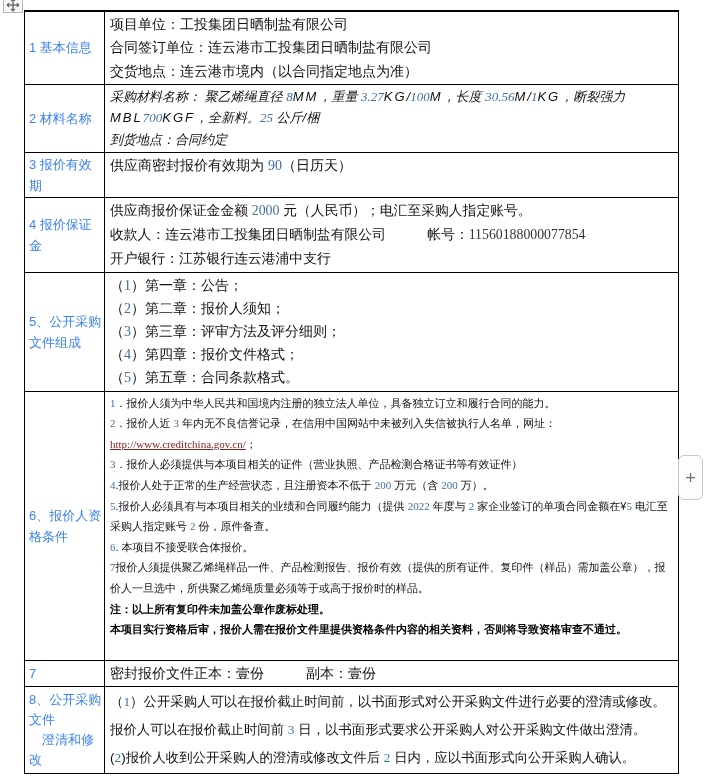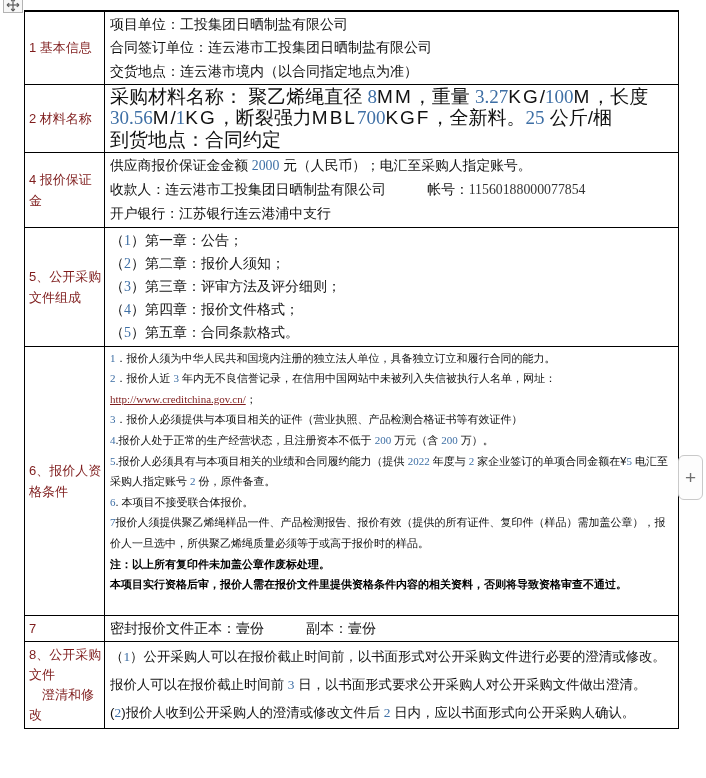--- a/index.html
+++ b/index.html
@@ -26,41 +26,41 @@
   table.doc-table{
     position:absolute;left:24px;top:10px;width:654px;
     border-collapse:collapse;table-layout:fixed;
     border-top:2px solid #000;
   }
   .doc-table td{
     border:1px solid #000;overflow:hidden;box-sizing:border-box;
   }
   .label-cell{
     vertical-align:middle;white-space:pre-wrap;
-    font-size:13px;line-height:21px;padding:1px 2px 1px 4px;color:#7f1d1d;
+    font-size:13px;line-height:21px;padding:1px 2px 1px 4px;color:#3b82f6;
   }
   .content-cell{
     vertical-align:top;font-size:14px;line-height:23px;
     padding:1px 3px 1px 5px;color:#111;
   }
   .header-cell{
     font-size:15px;line-height:22px;padding:1px 2px 1px 9px;
     white-space:pre-wrap;vertical-align:middle;color:#000;
   }
   tr.rh{height:23px;}
   tr.r1{height:70px;}
   tr.r2{height:65px;}
   tr.r3{height:42px;}
   tr.r4{height:72px;}
   tr.r5{height:111px;}
   tr.r6{height:269px;}
   tr.r7{height:26px;}
   tr.r8{height:82px;}
   tr.r1 .content-cell{line-height:23.3px;}
-  tr.r2 .content-cell{line-height:21.6px;font-size:19px;}
+  tr.r2 .content-cell{line-height:21.6px;font-size:13px;font-style:italic;}
   tr.r3 .content-cell{line-height:22px;}
   tr.r4 .content-cell{line-height:24px;font-size:13.8px;}
   tr.r5 .content-cell{line-height:22.2px;}
   tr.r6 .content-cell{line-height:20.6px;font-size:11px;}
   tr.r7 .content-cell{line-height:22px;}
   tr.r8 .content-cell{line-height:28px;font-size:13.4px;}
   tr.r8 .label-cell{line-height:20px;}
   
   .seg-num{font-family:"Liberation Serif","DejaVu Serif",serif;color:#3e6fa5;}
   .seg-acct{font-family:"Liberation Serif","DejaVu Serif",serif;color:#333333;}
@@ -100,20 +100,27 @@
           <div class="line"><span>项目单位：工投集团日晒制盐有限公司</span></div>
           <div class="line"><span>合同签订单位：连云港市工投集团日晒制盐有限公司</span></div>
           <div class="line"><span>交货地点：连云港市境内（以合同指定地点为准）</span></div>
         </td>
     </tr>
     <tr class="r2">
       <td class="label-cell">2 材料名称</td>
       <td class="content-cell">
           <div class="line"><span>采购材料名称： 聚乙烯绳直径 </span><span class="seg-num">8</span><span class="seg-wide">MM</span><span>，重量 </span><span class="seg-num">3.27</span><span class="seg-wide">KG</span><span>/</span><span class="seg-num">100</span><span class="seg-wide">M</span><span>，长度 </span><span class="seg-num">30.56</span><span class="seg-wide">M</span><span>/</span><span class="seg-num">1</span><span class="seg-wide">KG</span><span>，断裂强力</span><span class="seg-wide">MBL</span><span class="seg-num">700</span><span class="seg-wide">KGF</span><span>，全新料。</span><span class="seg-num">25</span><span> 公斤/梱</span></div>
           <div class="line"><span>到货地点：合同约定</span></div>
+        </td>
+    </tr>
+    <tr class="r3">
+      <td class="label-cell">3 报价有效
+期</td>
+      <td class="content-cell">
+          <div class="line"><span>供应商密封报价有效期为 </span><span class="seg-num">90</span><span>（日历天）</span></div>
         </td>
     </tr>
     <tr class="r4">
       <td class="label-cell">4 报价保证
 金</td>
       <td class="content-cell">
           <div class="line"><span>供应商报价保证金金额 </span><span class="seg-num">2000</span><span> 元（人民币）；电汇至采购人指定账号。</span></div>
           <div class="line"><span>收款人：连云港市工投集团日晒制盐有限公司　　　帐号：</span><span class="seg-acct">11560188000077854</span></div>
           <div class="line"><span>开户银行：江苏银行连云港浦中支行</span></div>
         </td>

